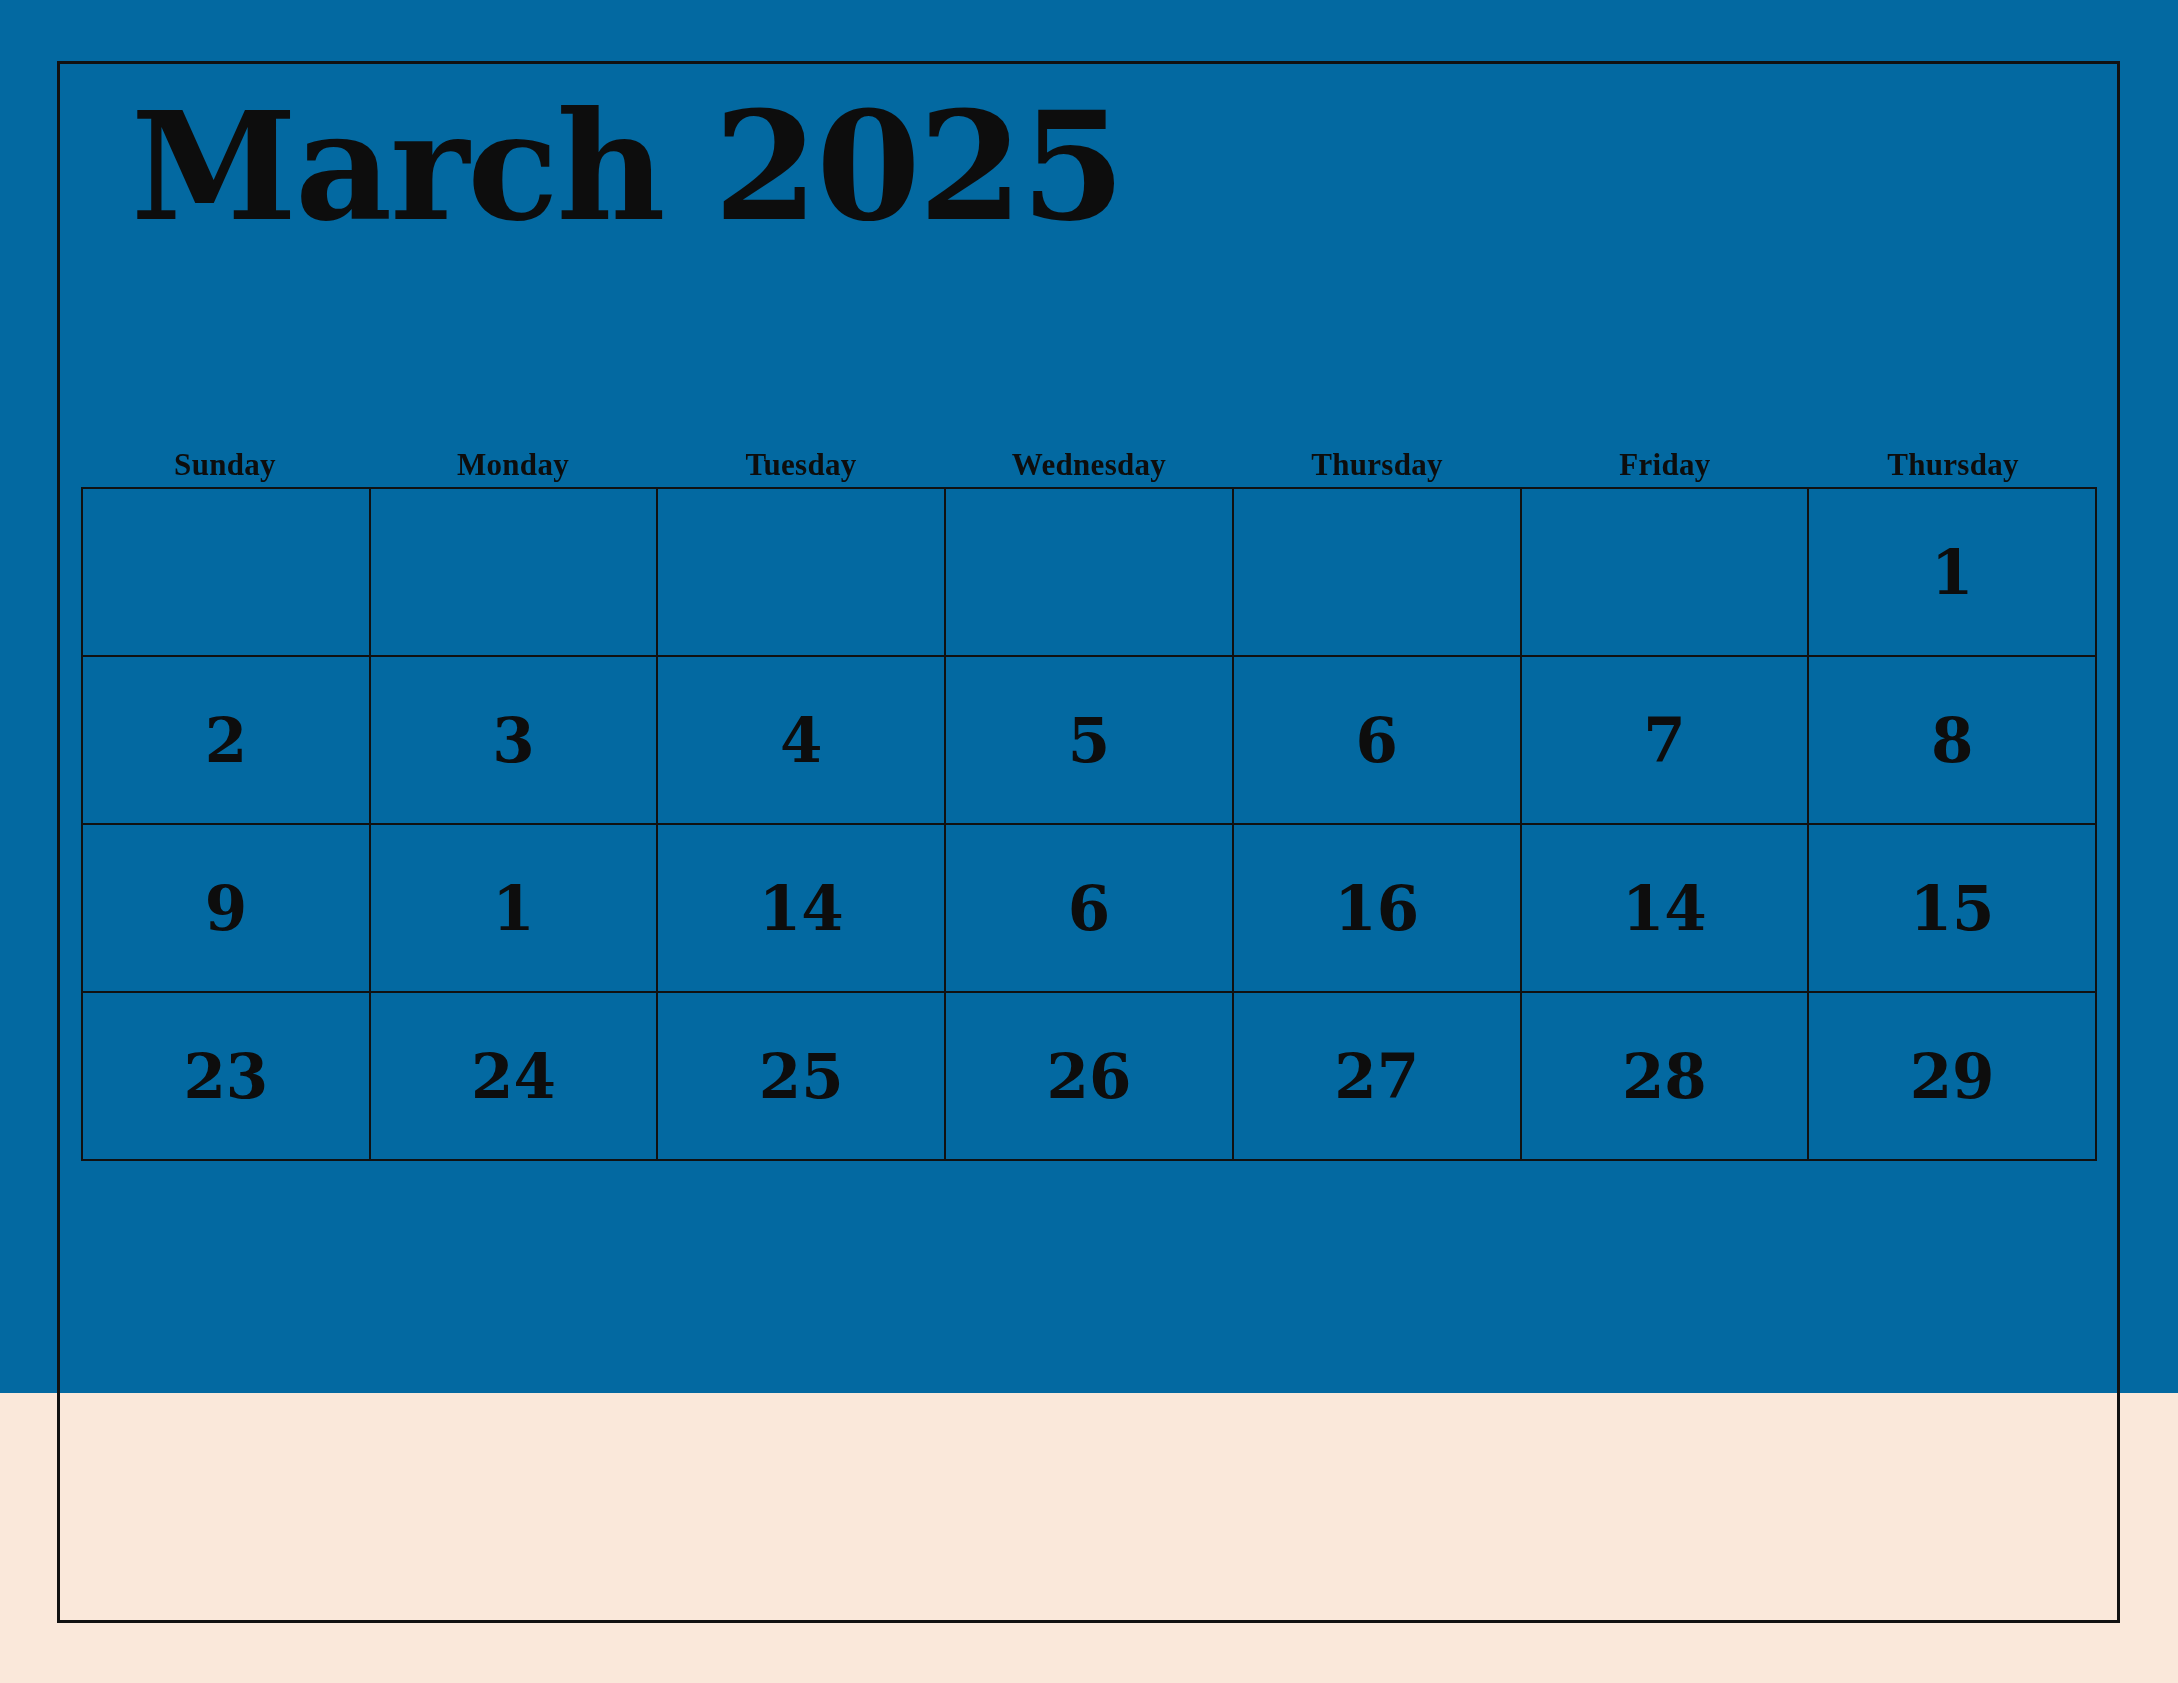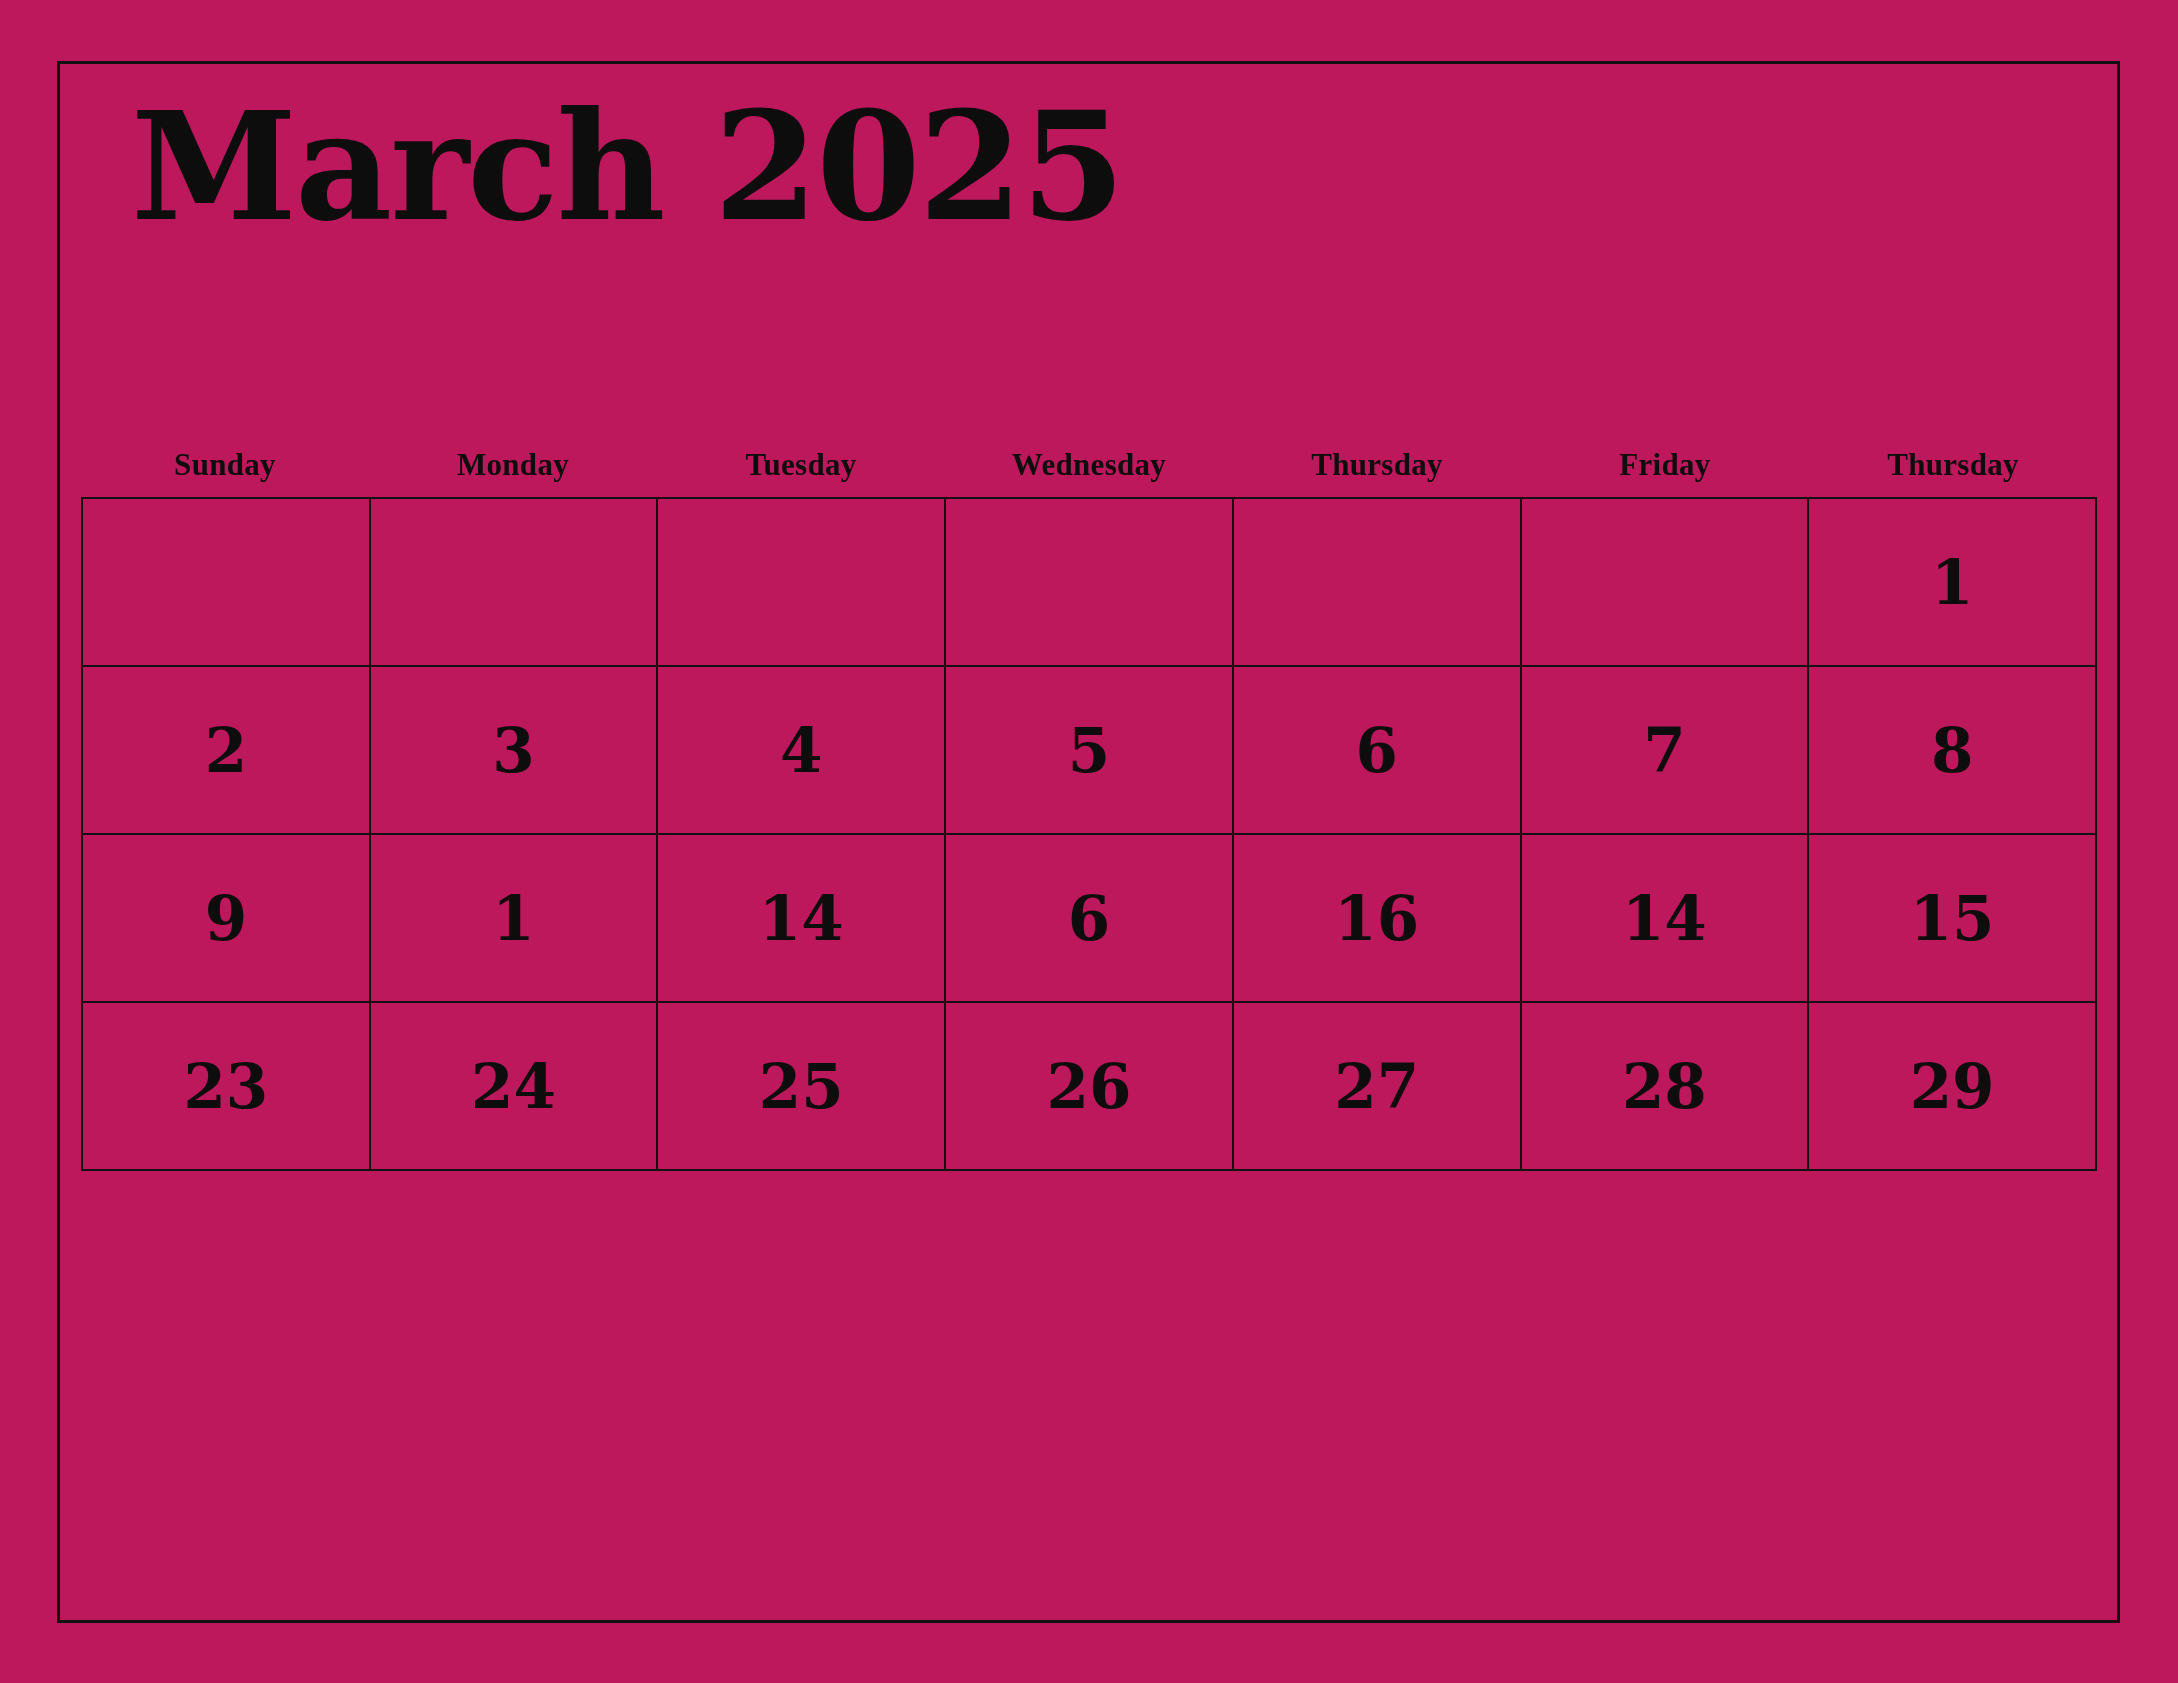--- a/index.html
+++ b/index.html
@@ -9,22 +9,22 @@
   body {
     width: 2178px;
     height: 1683px;
     background: #fae8da;
     font-family: "Liberation Serif", serif;
     overflow: hidden;
   }
   .page {
     position: relative;
     width: 2178px;
-    height: 1683px;
-    background: #be185d;
+    height: 1393px;
+    background: #0369a1;
     box-sizing: border-box;
   }
   .outer-frame {
     position: absolute;
     left: 57px;
     top: 61px;
     width: 2063px;
     height: 1562px;
     border: 3px solid #111111;
     box-sizing: border-box;
@@ -44,21 +44,21 @@
   .grid-wrap {
     position: absolute;
     left: 81px;
     top: 447px;
     width: 2016px;
   }
   .weekdays {
     display: grid;
     grid-template-columns: repeat(7, 1fr);
     width: 2016px;
-    margin-bottom: 14px;
+    margin-bottom: 4px;
   }
   .weekday {
     text-align: center;
     font-family: "Liberation Serif", serif;
     font-weight: 700;
     font-size: 31px;
     color: #0d0d0d;
     letter-spacing: 0.3px;
   }
   table.cal {

